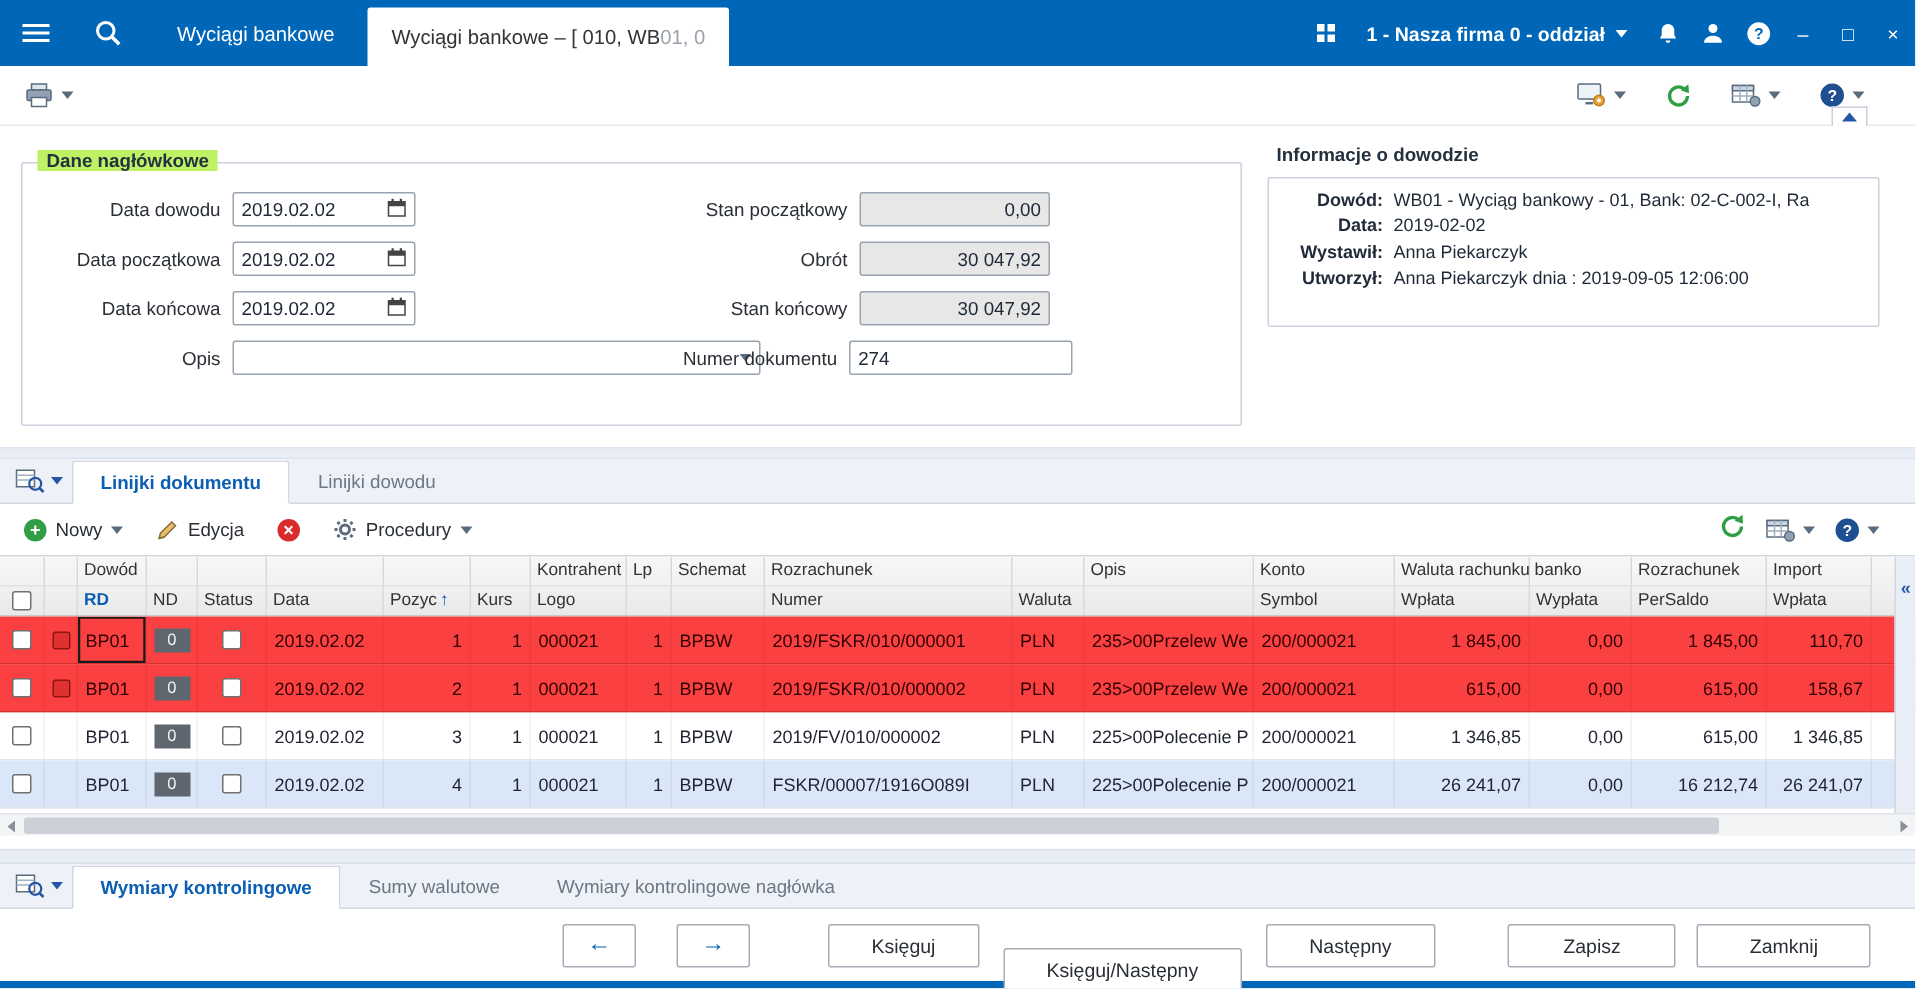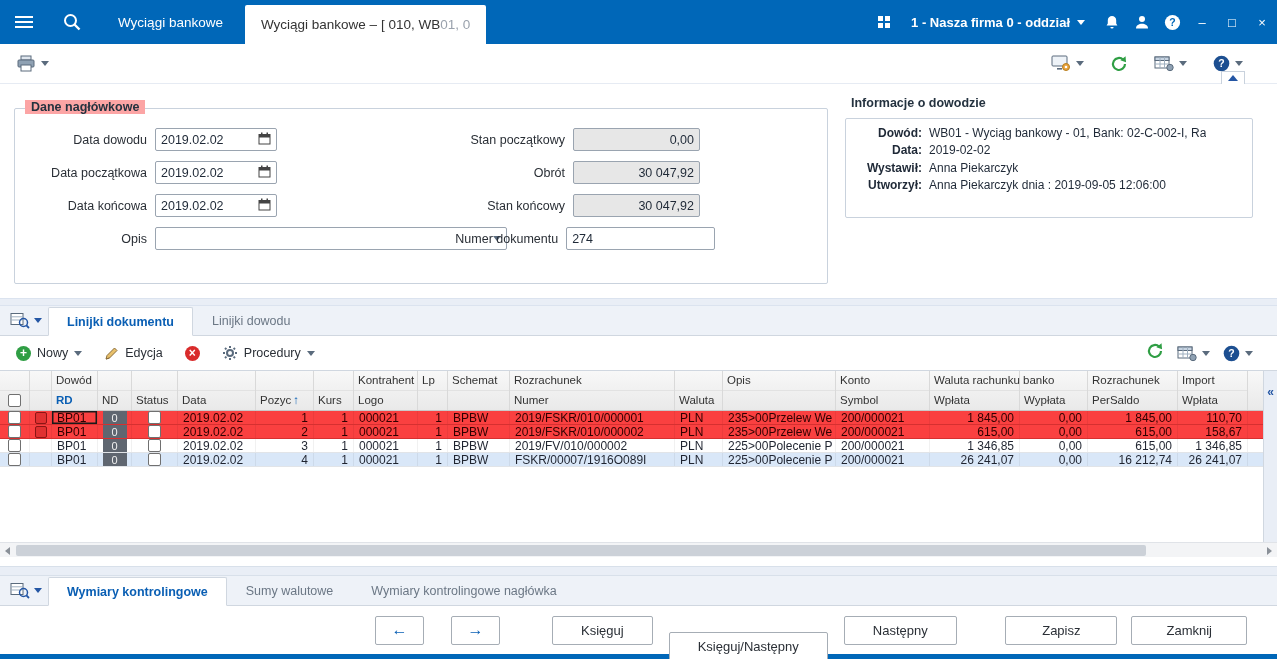--- a/index.html
+++ b/index.html
@@ -27,21 +27,21 @@
   
   .toolbar-main{height:40px;background:#fff;display:flex;align-items:center;padding:0 10px;border-bottom:1px solid #e6ebf3;position:relative;}
   .tm-item{display:flex;align-items:center;gap:5px;padding:4px 6px;cursor:pointer;}
   .tm-right{margin-left:auto;display:flex;align-items:center;gap:14px;padding-right:18px;}
   .collapse-caret{position:absolute;right:32px;bottom:-1px;width:24px;height:13px;background:#fff;border:1px solid #c9d2dd;border-bottom:none;display:flex;align-items:center;justify-content:center;cursor:pointer;}
   .caret-up{width:0;height:0;border-left:5px solid transparent;border-right:5px solid transparent;border-bottom:6px solid #2456a4;}
 
   
   .content{height:214px;position:relative;background:#fff;}
   .group-box{position:absolute;left:14px;top:24px;width:814px;height:176px;border:1px solid #c9d2dd;border-radius:2px;}
-  .group-title{position:absolute;top:-9px;left:10px;background:#fca5a5;padding:0 6px;font-weight:bold;font-size:12.5px;color:#24323f;}
+  .group-title{position:absolute;top:-9px;left:10px;background:#bef264;padding:0 6px;font-weight:bold;font-size:12.5px;color:#24323f;}
   .form-left{position:absolute;left:0;top:14px;width:520px;}
   .form-right{position:absolute;left:360px;top:14px;width:340px;}
   .frow{display:flex;align-items:center;height:33px;}
   .flabel{width:140px;text-align:right;padding-right:8px;font-size:12.5px;color:#2a2f36;white-space:nowrap;}
   .flabel-r{width:198px;text-align:right;padding-right:8px;font-size:12.5px;color:#2a2f36;white-space:nowrap;}
   .input{height:23px;border:1px solid #9aa4b0;background:#fff;display:inline-flex;align-items:center;padding:0 5px;font-size:12.5px;color:#1f2937;border-radius:2px;position:relative;}
   .date-input{width:122px;justify-content:space-between;}
   .combo{width:352px;justify-content:space-between;}
   .ro{width:127px;background:#e7e7e7;justify-content:flex-end;}
   .ed{width:154px;justify-content:flex-start;}
@@ -72,21 +72,21 @@
   
   .grid-wrap{height:172px;position:relative;background:#fff;overflow:hidden;border-top:1px solid #d0d7e0;}
   .ghead{display:flex;background:linear-gradient(#f8f8f8,#e9e9e9);border-bottom:1px solid #c9c9c9;height:40px;}
   .gcol{flex:0 0 auto;display:flex;flex-direction:column;border-right:1px solid #d9d9d9;}
   .hc{height:20px;line-height:19px;padding:0 4px;font-size:11.5px;color:#333;white-space:nowrap;overflow:visible;position:relative;z-index:2;}
   .hc.bot{border-top:1px solid #e2e2e2;}
   .hc.center{display:flex;align-items:center;justify-content:center;}
   .hc-blue{color:#0a5fb4;font-weight:bold;}
   .sort-arrow{color:#0a5fb4;font-weight:bold;margin-left:2px;}
   .gbody{display:block;}
-  .grow{display:flex;height:14px;border-bottom:1px solid #e1e4e8;background:#fff;font-size:12px;color:#1f2430;cursor:default;}
+  .grow{display:flex;height:32px;border-bottom:1px solid #e1e4e8;background:#fff;font-size:12px;color:#1f2430;cursor:default;}
   .grow.red{background:#fa4040;border-bottom:1px solid #d63030;color:#300000;}
   .grow.blue{background:#d9e7f8;}
   .gc{flex:0 0 auto;display:flex;align-items:center;padding:0 5px;overflow:hidden;white-space:nowrap;border-right:1px solid rgba(0,0,0,0.055);}
   .gc.num{justify-content:flex-end;}
   .gc.center{justify-content:center;padding:0;}
   .cb{width:13px;height:13px;background:#fff;border:1px solid #707070;border-radius:2px;display:inline-block;}
   .indicator{width:12px;height:12px;background:#e03131;border:1px solid #8c1515;border-radius:2px;display:inline-block;}
   .nd-badge{background:#5f6670;color:#f0f0f0;min-width:24px;text-align:center;font-size:11px;line-height:16px;display:inline-block;}
   .cell-focus{box-shadow:inset 0 0 0 1.5px #1a1a1a;}
   .grid-right-strip{position:absolute;right:0;top:0;bottom:0;width:14px;background:#e9eef6;border-left:1px solid #d0d7e0;display:flex;justify-content:center;cursor:pointer;}

